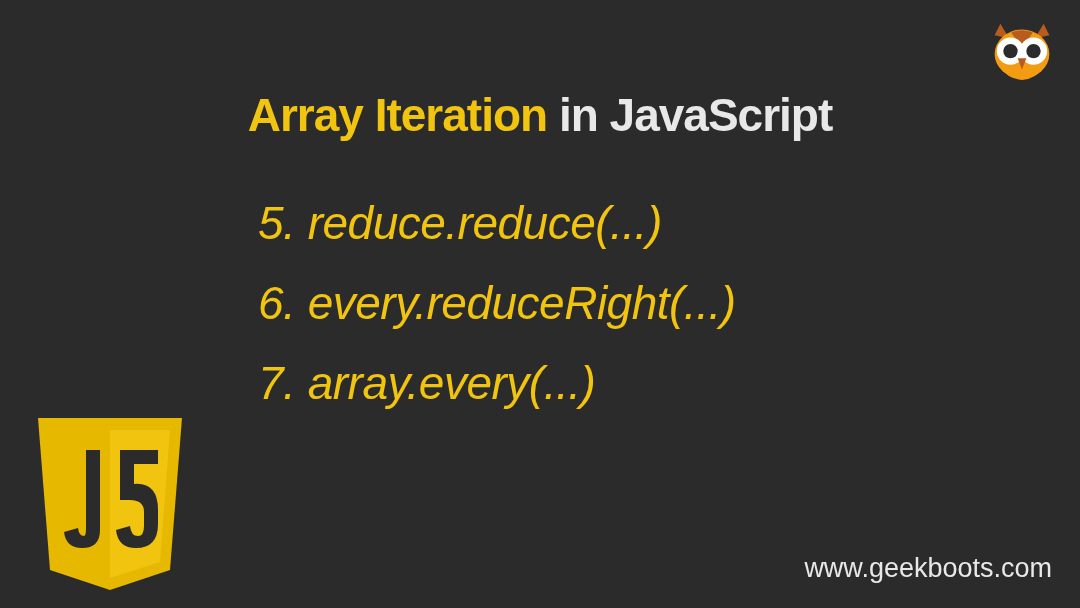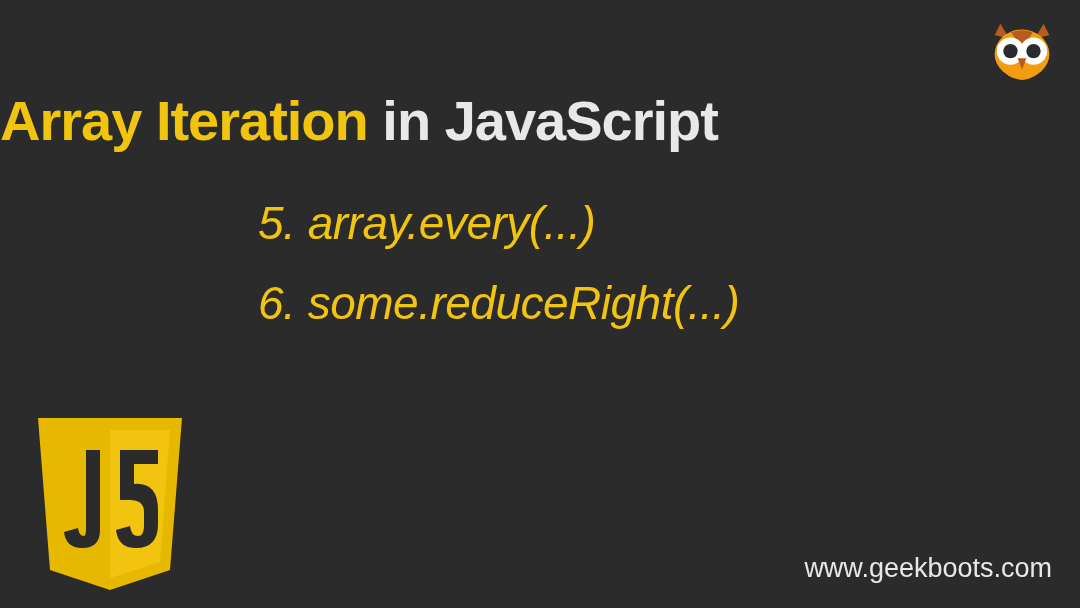--- a/index.html
+++ b/index.html
@@ -20,22 +20,22 @@
       top: 18px;
       right: 22px;
       width: 72px;
       height: 72px;
     }
     .title {
       position: absolute;
       top: 88px;
       left: 0;
       width: 100%;
-      text-align: left;
-      font-size: 56px;
+      text-align: center;
+      font-size: 46px;
       font-weight: bold;
       letter-spacing: -1px;
     }
     .title-highlight {
       color: #f1c40f;
     }
     .title-normal {
       color: #e8e8e8;
     }
     .list {
@@ -93,25 +93,29 @@
   </svg>
 </div>
 
 <h1 class="title">
   <span class="title-highlight">Array Iteration</span><span class="title-normal"> in </span><span class="title-normal">JavaScript</span>
 </h1>
 
 <div class="list">
   <div class="list-item">
     <span>5.</span>
-    <span>array.every(...)</span>
+    <span>reduce.reduce(...)</span>
   </div>
   <div class="list-item">
     <span>6.</span>
-    <span>some.reduceRight(...)</span>
+    <span>every.reduceRight(...)</span>
+  </div>
+  <div class="list-item">
+    <span>7.</span>
+    <span>array.every(...)</span>
   </div>
 </div>
 
 <div class="js-logo">
   <svg viewBox="0 0 160 190" xmlns="http://www.w3.org/2000/svg">
 
     <path d="M 8 0 L 152 0 L 140 152 L 80 172 L 20 152 Z" fill="#e6b800"></path>
 
     <path d="M 80 12 L 140 12 L 130 144 L 80 160 Z" fill="#f1c40f"></path>
 

